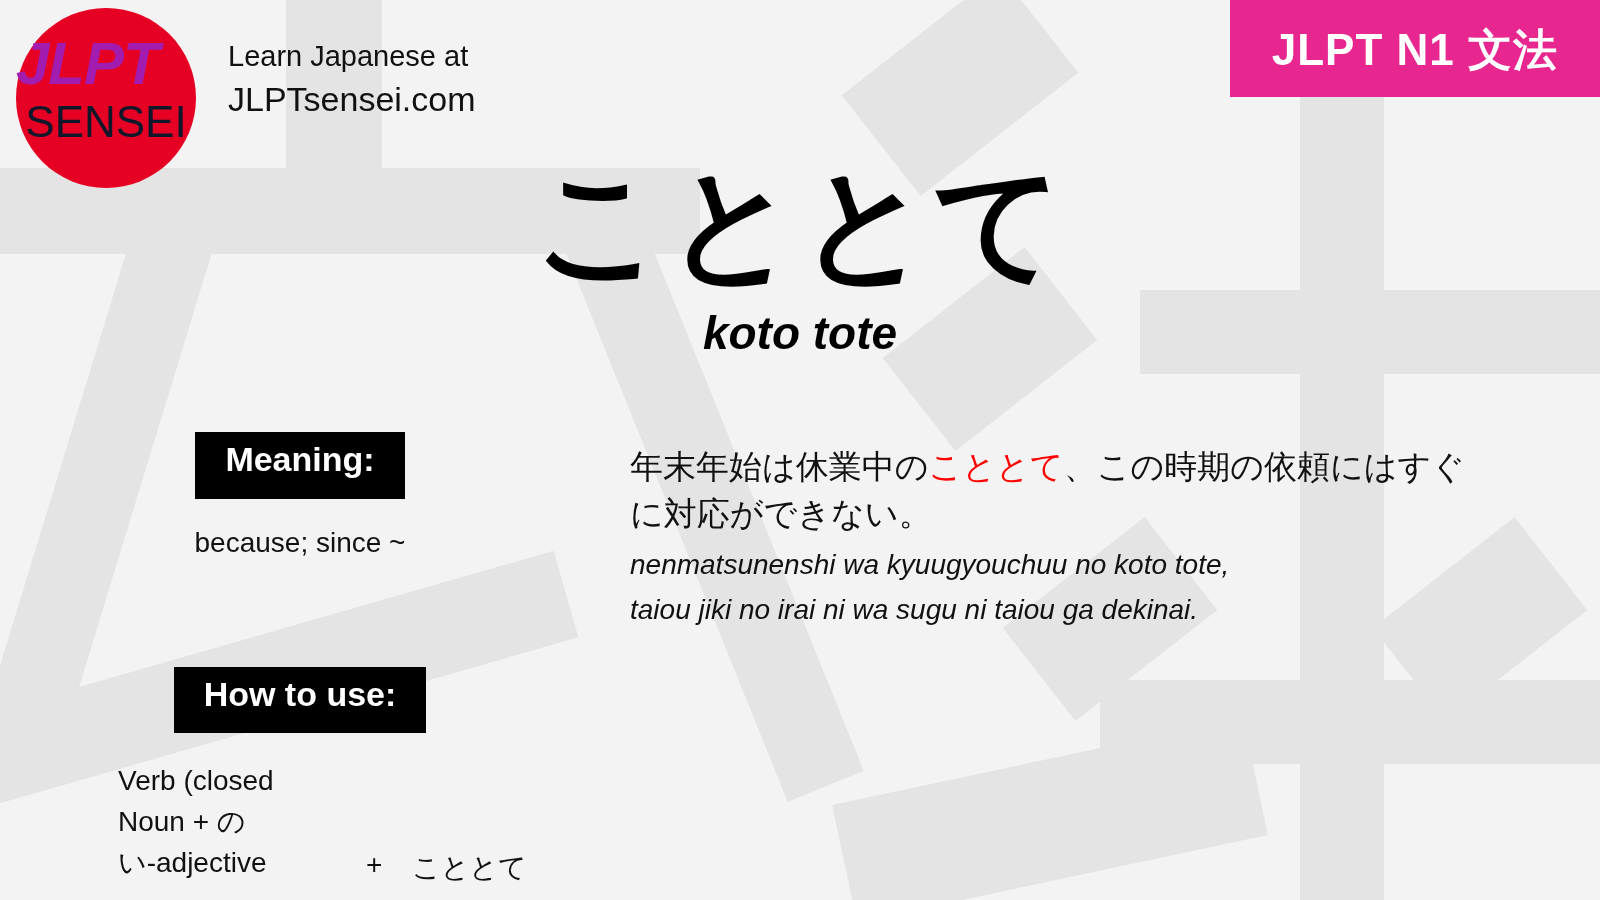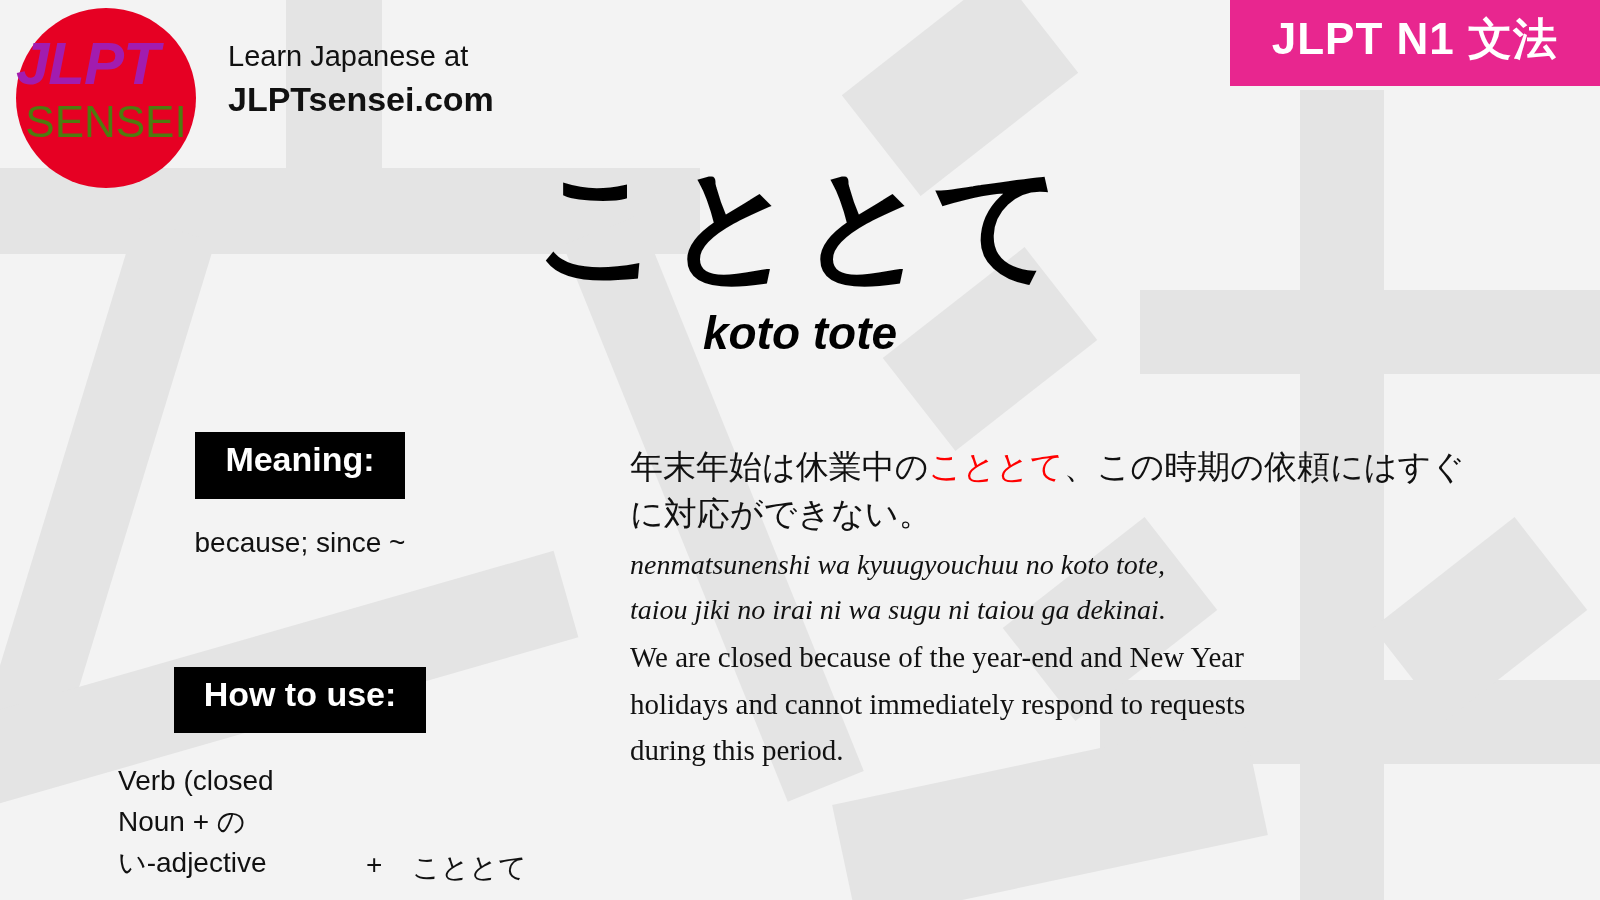--- a/index.html
+++ b/index.html
@@ -75,55 +75,55 @@
     font-size: 60px;
     letter-spacing: -1px;
     line-height: 1;
     font-style: italic;
   }
   #logo-sensei {
     position: absolute;
     left: 0; top: 92px;
     width: 180px;
     text-align: center;
-    color: #4d7c0f;
+    color: #0f172a;
     font-weight: normal;
     font-size: 44px;
     letter-spacing: 0px;
     line-height: 1;
   }
 
   
   #brand-block {
     position: absolute;
     left: 228px; top: 38px;
     z-index: 3;
   }
   #brand-line1 {
     font-size: 29px;
     line-height: 1.25;
     color: #111;
   }
   #brand-line2 {
     font-size: 34px;
-    font-weight: bold;
+    font-weight: normal;
     line-height: 1.25;
     color: #111;
     margin-top: 4px;
   }
 
   
   #level-badge {
     position: absolute;
     right: 0px; top: 0px;
     background: #e8268f;
     color: #ffffff;
     font-size: 44px;
     font-weight: bold;
-    padding: 10px 42px 17px 42px;
+    padding: 21px 42px 17px 42px;
     letter-spacing: 1px;
     z-index: 4;
     white-space: nowrap;
   }
 
   
   #title-block {
     position: absolute;
     left: 0; right: 0; top: 160px;
     text-align: center;
@@ -193,21 +193,20 @@
     font-size: 28px;
     color: #111;
   }
 
   
   #example-col {
     position: absolute;
     left: 630px; top: 444px;
     width: 860px;
     z-index: 3;
-    font-family: Liberation Serif, serif;
   }
   #example-jp {
     font-size: 33px;
     line-height: 1.42;
     color: #111;
   }
   .hl { color: #ff0000; }
   #example-romaji {
     font-size: 28px;
     font-style: italic;
@@ -284,20 +283,15 @@
   </div>
 
   <div id="example-col">
     <div id="example-jp">
       <span>年末年始は休業中の</span><span class="hl">こととて</span><span>、この時期の依頼にはすぐに対応ができない。</span>
     </div>
     <div id="example-romaji">
       <div>nenmatsunenshi wa kyuugyouchuu no koto tote,</div>
       <div>taiou jiki no irai ni wa sugu ni taiou ga dekinai.</div>
     </div>
-    <div id="example-en">
-      <div>We are closed because of the year-end and New Year</div>
-      <div>holidays and cannot immediately respond to requests</div>
-      <div>during this period.</div>
-    </div>
   </div>
 
 </div>
 
 </body></html>

